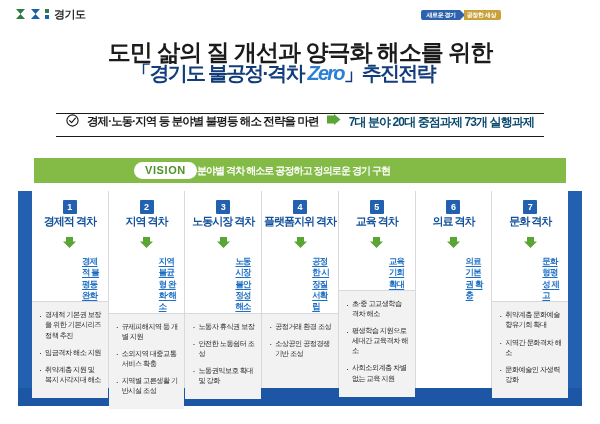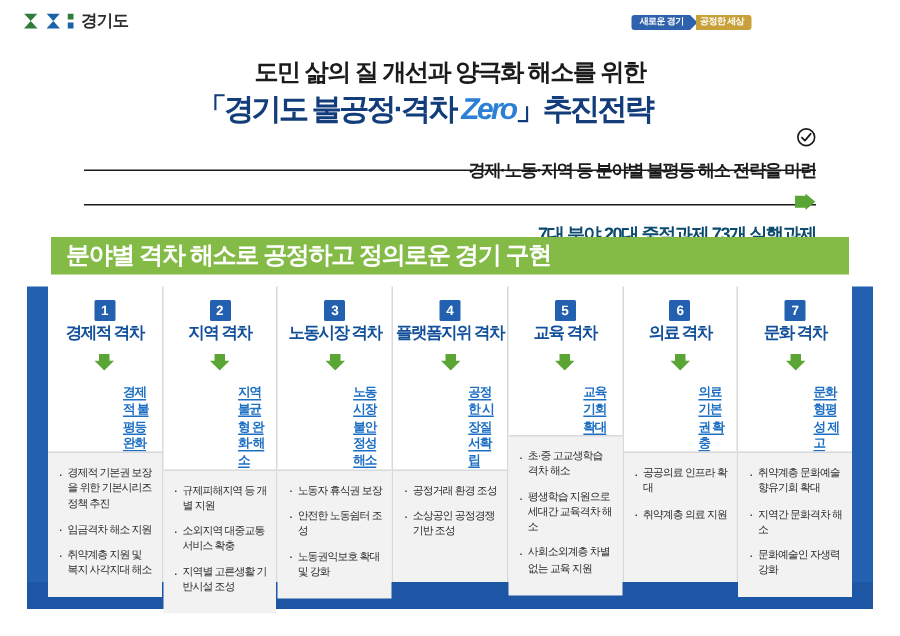--- a/index.html
+++ b/index.html
@@ -43,38 +43,37 @@
   .slogan-b{
     background:#c8a13a;color:#ffffff;
     font-size:6px;font-weight:bold;letter-spacing:-0.4px;
     padding:2px 5px 2px 3px;border-radius:0 2px 2px 0;
     line-height:1;white-space:nowrap;margin-left:-1px;
   }
 
   
   .title-sup{
     position:absolute;left:0;top:40px;width:600px;text-align:center;
-    font-size:16px;font-weight:bold;color:#1b1b1b;letter-spacing:-1px;
+    font-size:23px;font-weight:bold;color:#1b1b1b;letter-spacing:-1px;
     line-height:1.1;
   }
   .title-main{
     position:absolute;left:0;top:62px;width:566px;text-align:center;
     font-size:20px;font-weight:bold;color:#123d7a;letter-spacing:-1.8px;
     line-height:1.15;white-space:nowrap;
   }
   .title-main .zero{color:#2b7fd4;font-style:italic;}
   .title-main .brk{color:#123d7a;}
 
   
   .substrip{
     position:absolute;left:56px;top:113px;width:488px;height:24px;
-    display:flex;align-items:flex-end;justify-content:center;gap:8px;
+    display:flex;align-items:flex-start;justify-content:center;gap:8px;
     border-top:1.6px solid #1b1b1b;border-bottom:1.6px solid #1b1b1b;
     box-sizing:border-box;
-    flex-direction:column;
   }
   .check-icon{flex:0 0 auto;display:block;}
   .sub-left{
     font-size:11.5px;font-weight:bold;color:#1b1b1b;letter-spacing:-0.9px;
     white-space:nowrap;
   }
   .sub-arrow{flex:0 0 auto;display:block;}
   .sub-right{
     font-size:12px;font-weight:bold;color:#0c4a6e;letter-spacing:-0.9px;
     white-space:nowrap;
@@ -86,21 +85,21 @@
     background:#83bb46;
     display:flex;align-items:center;
   }
   .vision-chip{
     margin-left:100px;
     background:#ffffff;color:#4f9327;
     font-size:11px;font-weight:bold;letter-spacing:0.6px;
     padding:2px 11px;border-radius:9px;line-height:1.25;
   }
   .vision-text{
-    margin-left:10px;color:#ffffff;font-size:16px;font-weight:bold;
+    color:#ffffff;font-size:10px;font-weight:bold;
     letter-spacing:-0.9px;white-space:nowrap;
   }
 
   
   .panel{
     position:absolute;left:18px;top:191px;width:564px;height:215px;
   }
   .panel-left-bar{
     position:absolute;left:0;top:0;width:14px;height:215px;background:#2361b0;
   }
@@ -197,20 +196,21 @@
     <polyline points="3.6,6.7 5.6,8.7 9.4,4.2" fill="none" stroke="#1b1b1b" stroke-width="1.2" stroke-linecap="round" stroke-linejoin="round"></polyline>
   </svg>
   <span class="sub-left">경제·노동·지역 등 분야별 불평등 해소 전략을 마련</span>
   <svg class="sub-arrow" width="14" height="11" viewBox="0 0 14 11" aria-hidden="true">
     <polygon points="0,1.5 7,1.5 7,0 13.5,5.5 7,11 7,9.5 0,9.5" fill="#5aa534"></polygon>
   </svg>
   <span class="sub-right">7대 분야 20대 중점과제 73개 실행과제</span>
 </div>
 
 <div class="vision-bar">
+  <span class="vision-chip">VISION</span>
   <span class="vision-text">분야별 격차 해소로 공정하고 정의로운 경기 구현</span>
 </div>
 
 <div class="panel">
   <div class="panel-left-bar"></div>
   <div class="panel-right-bar"></div>
   <div class="panel-bottom-bar"></div>
   <div class="cols" id="cols">
       <div class="col">
         <div class="badge">1</div>
@@ -282,24 +282,20 @@
         </div>
       </div>
       <div class="col">
         <div class="badge">6</div>
         <div class="col-title">의료 격차</div>
         <span class="arrow-down"><svg width="13" height="11" viewBox="0 0 13 11" aria-hidden="true">
             <polygon points="3,0 10,0 10,4.5 13,4.5 6.5,11 0,4.5 3,4.5" fill="#5aa534"></polygon>
           </svg></span>
         <div class="col-goal">의료 기본권 확충</div>
         <div class="goal-spacer"></div>
-        <div class="bullets">
-          <div class="bullet">공공의료 인프라 확대</div>
-          <div class="bullet">취약계층 의료 지원</div>
-        </div>
       </div>
       <div class="col">
         <div class="badge">7</div>
         <div class="col-title">문화 격차</div>
         <span class="arrow-down"><svg width="13" height="11" viewBox="0 0 13 11" aria-hidden="true">
             <polygon points="3,0 10,0 10,4.5 13,4.5 6.5,11 0,4.5 3,4.5" fill="#5aa534"></polygon>
           </svg></span>
         <div class="col-goal">문화 형평성 제고</div>
         <div class="goal-spacer"></div>
         <div class="bullets">

